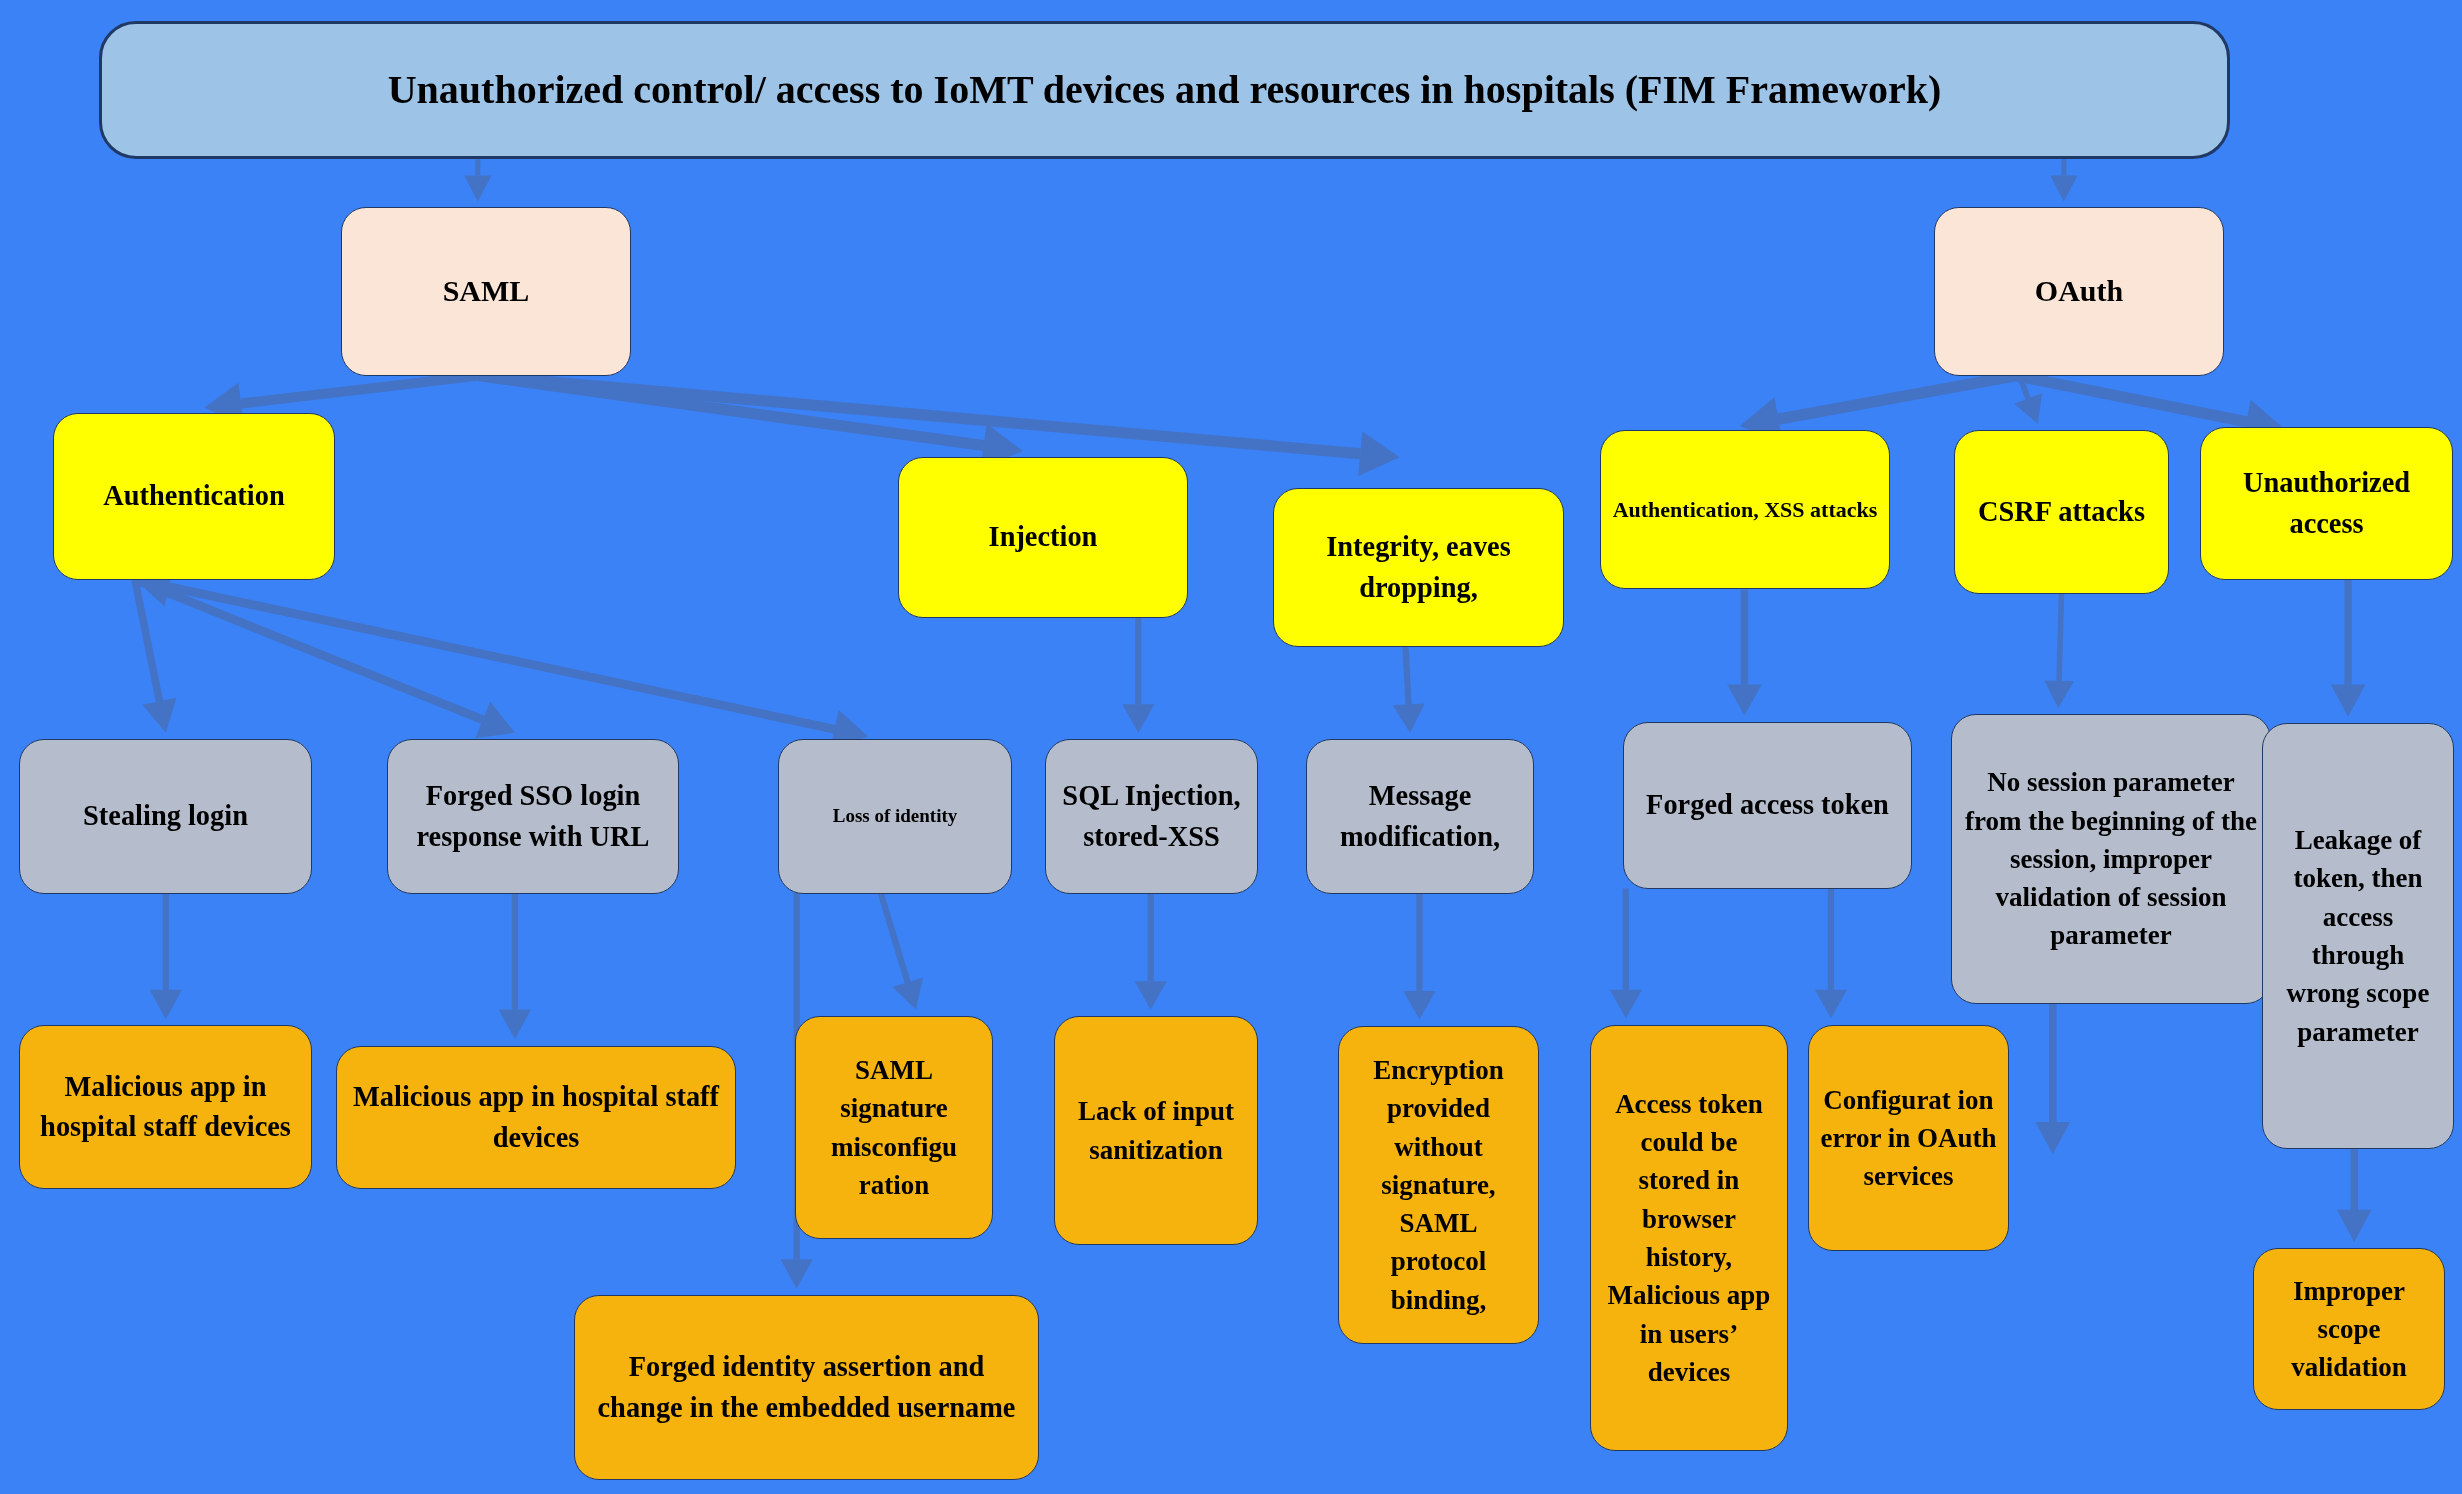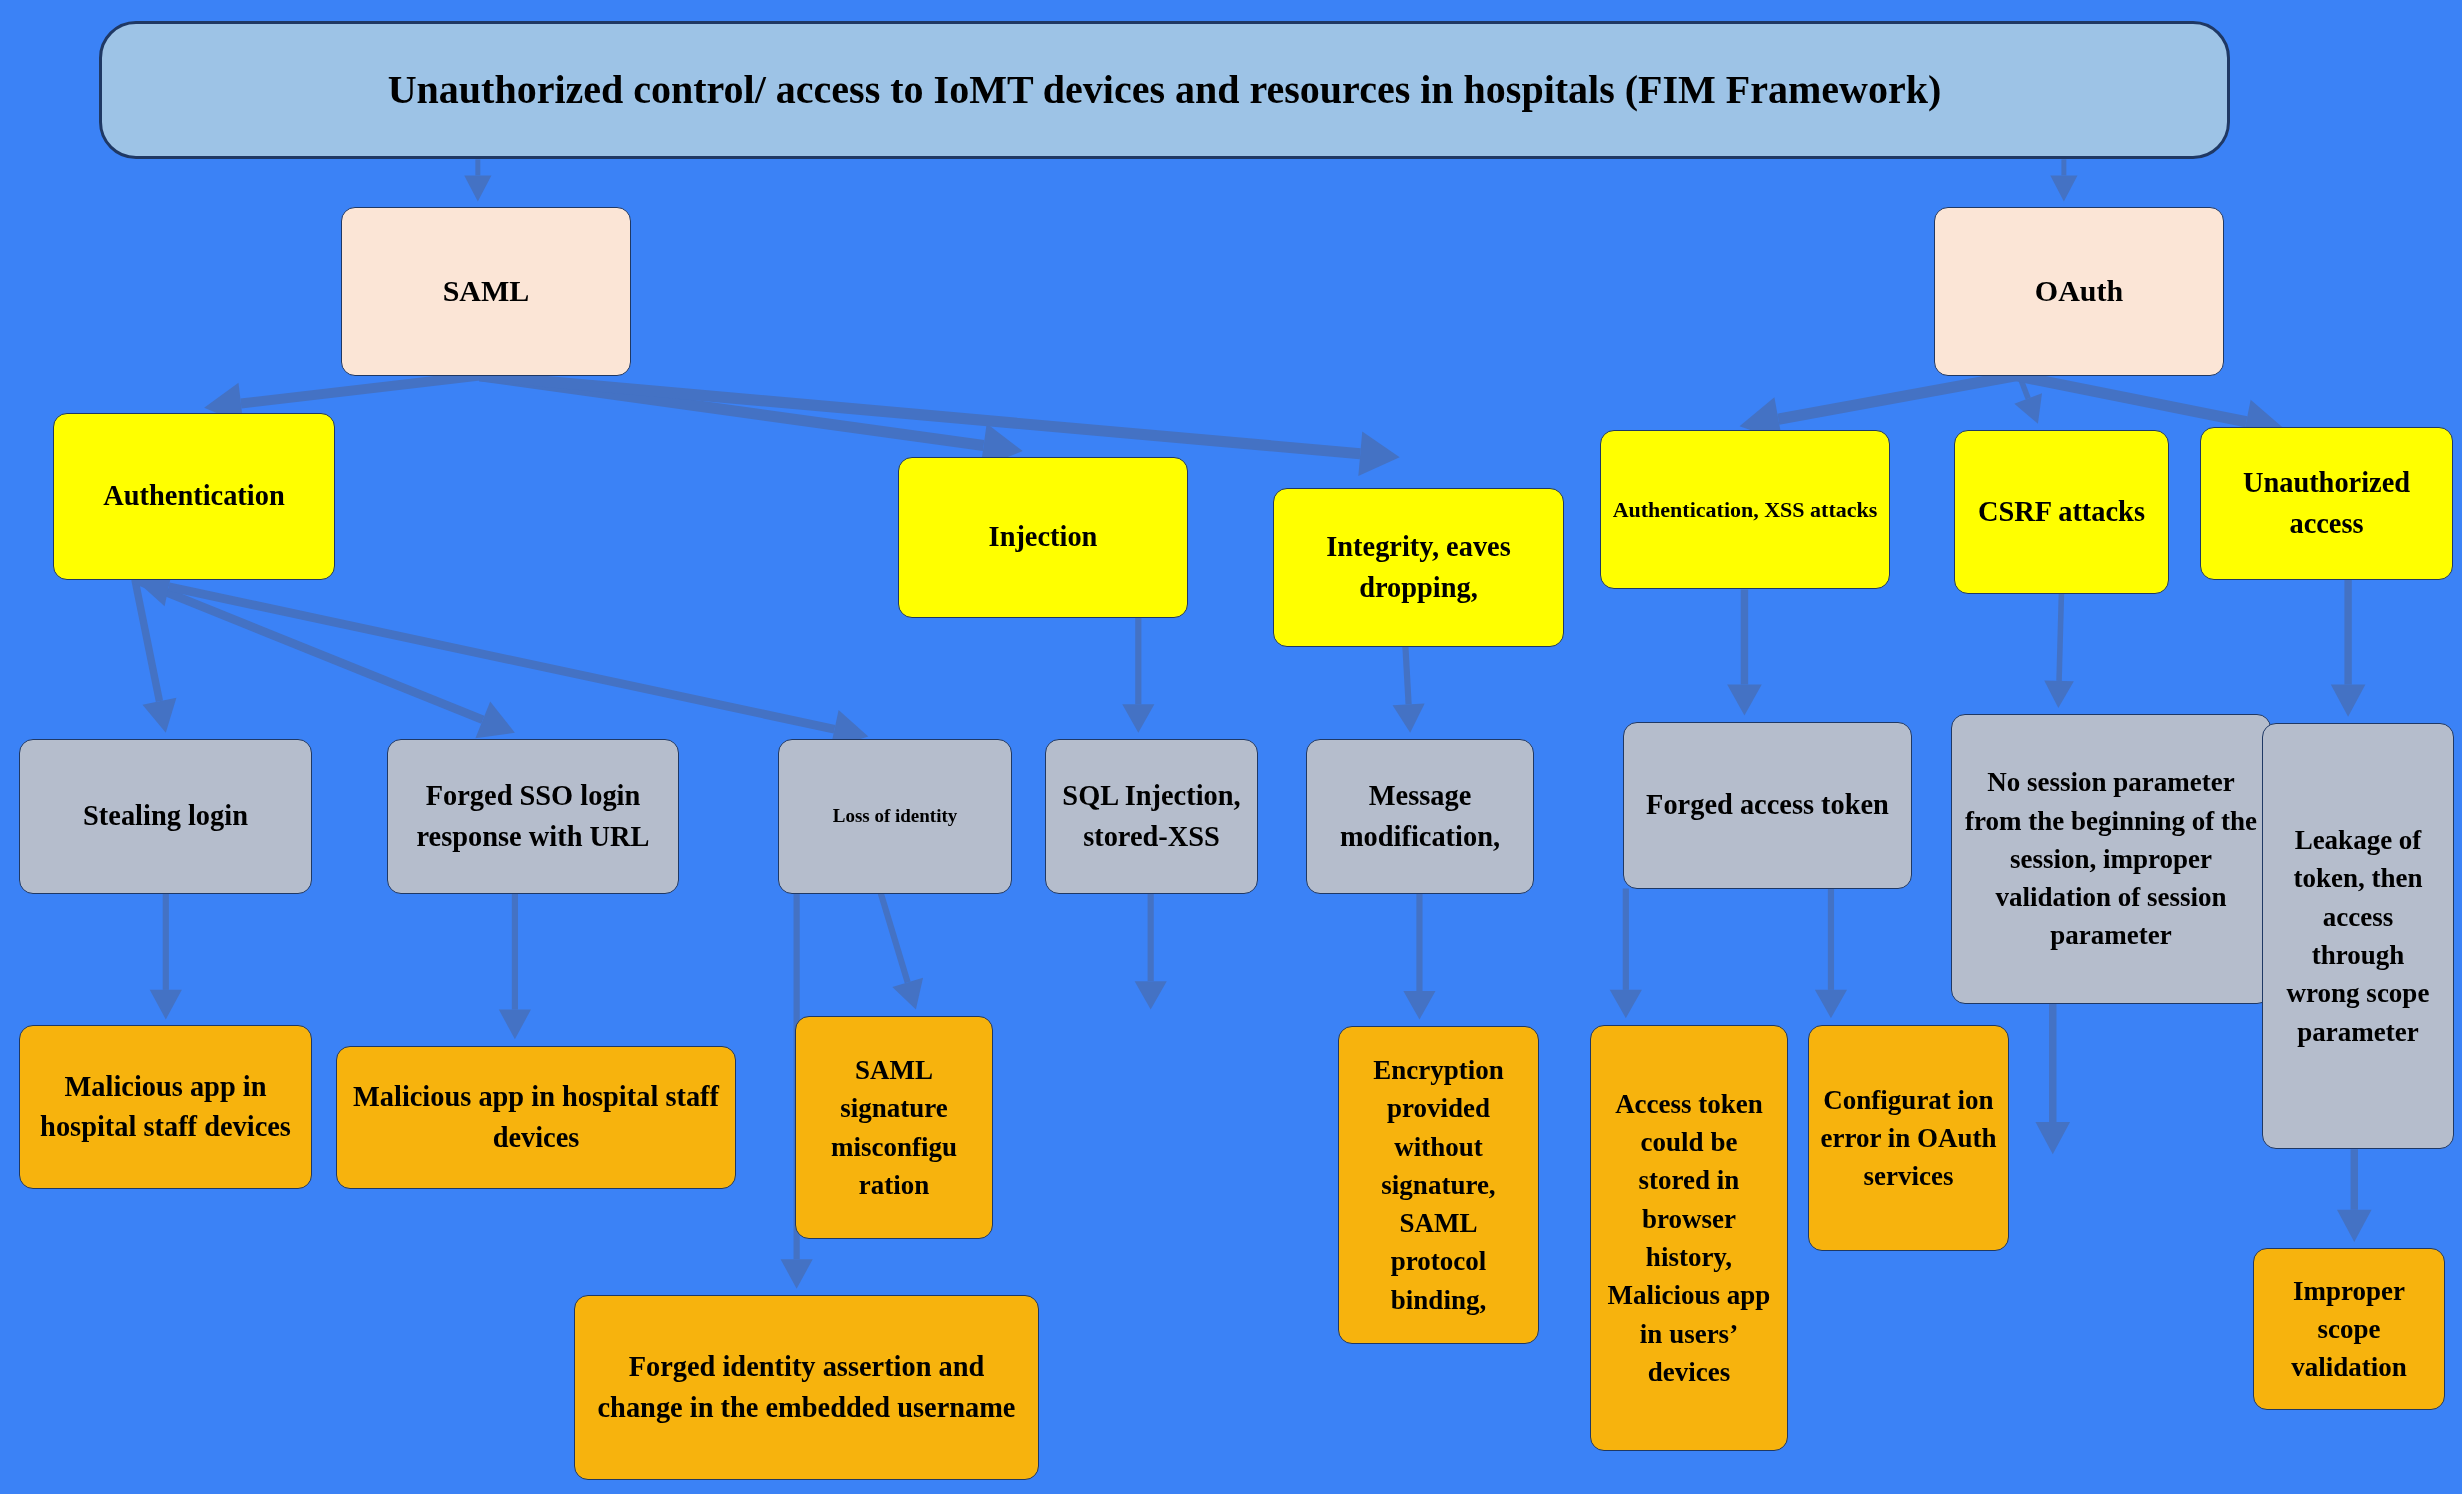--- a/index.html
+++ b/index.html
@@ -24,21 +24,21 @@
     position:absolute;
     z-index:1;
     box-sizing:border-box;
     display:flex;align-items:center;justify-content:center;
     text-align:center;
     font-weight:bold;
     color:#000;
     line-height:1.42;
     padding:7.4px 11px;
     border:1.9px solid var(--c-border);
-    border-radius:14px;
+    border-radius:25px;
   }
   .c-title{background:var(--c-title);border-width:3.1px;border-radius:37px;}
   .c-protocol{background:var(--c-protocol);}
   .c-category{background:var(--c-category);}
   .c-vector{background:var(--c-vector);}
   .c-leaf{background:var(--c-leaf);}
 </style>
 </head>
 <body>
 
@@ -172,20 +172,23 @@
     </div>
 
   <div class="node c-leaf" style="left:336px;top:1046px;width:400px;height:143px;font-size:28.4px">
     <span>Malicious app in hospital staff devices</span>
     </div>
 
   <div class="node c-leaf" style="left:795px;top:1016px;width:198px;height:223px;font-size:27px">
     <span>SAML signature misconfigu ration</span>
     </div>
 
+  <div class="node c-leaf" style="left:1054px;top:1016px;width:204px;height:229px;font-size:27px">
+    <span>Lack of input sanitization</span>
+    </div>
 
   <div class="node c-leaf" style="left:1338px;top:1026px;width:201px;height:318px;font-size:27px">
     <span>Encryption provided without signature, SAML protocol binding,</span>
     </div>
 
   <div class="node c-leaf" style="left:1590px;top:1025px;width:198px;height:426px;font-size:27px">
     <span>Access token could be stored in browser history, Malicious app in users’ devices</span>
     </div>
 
   <div class="node c-leaf" style="left:1808px;top:1025px;width:201px;height:226px;font-size:27px">

